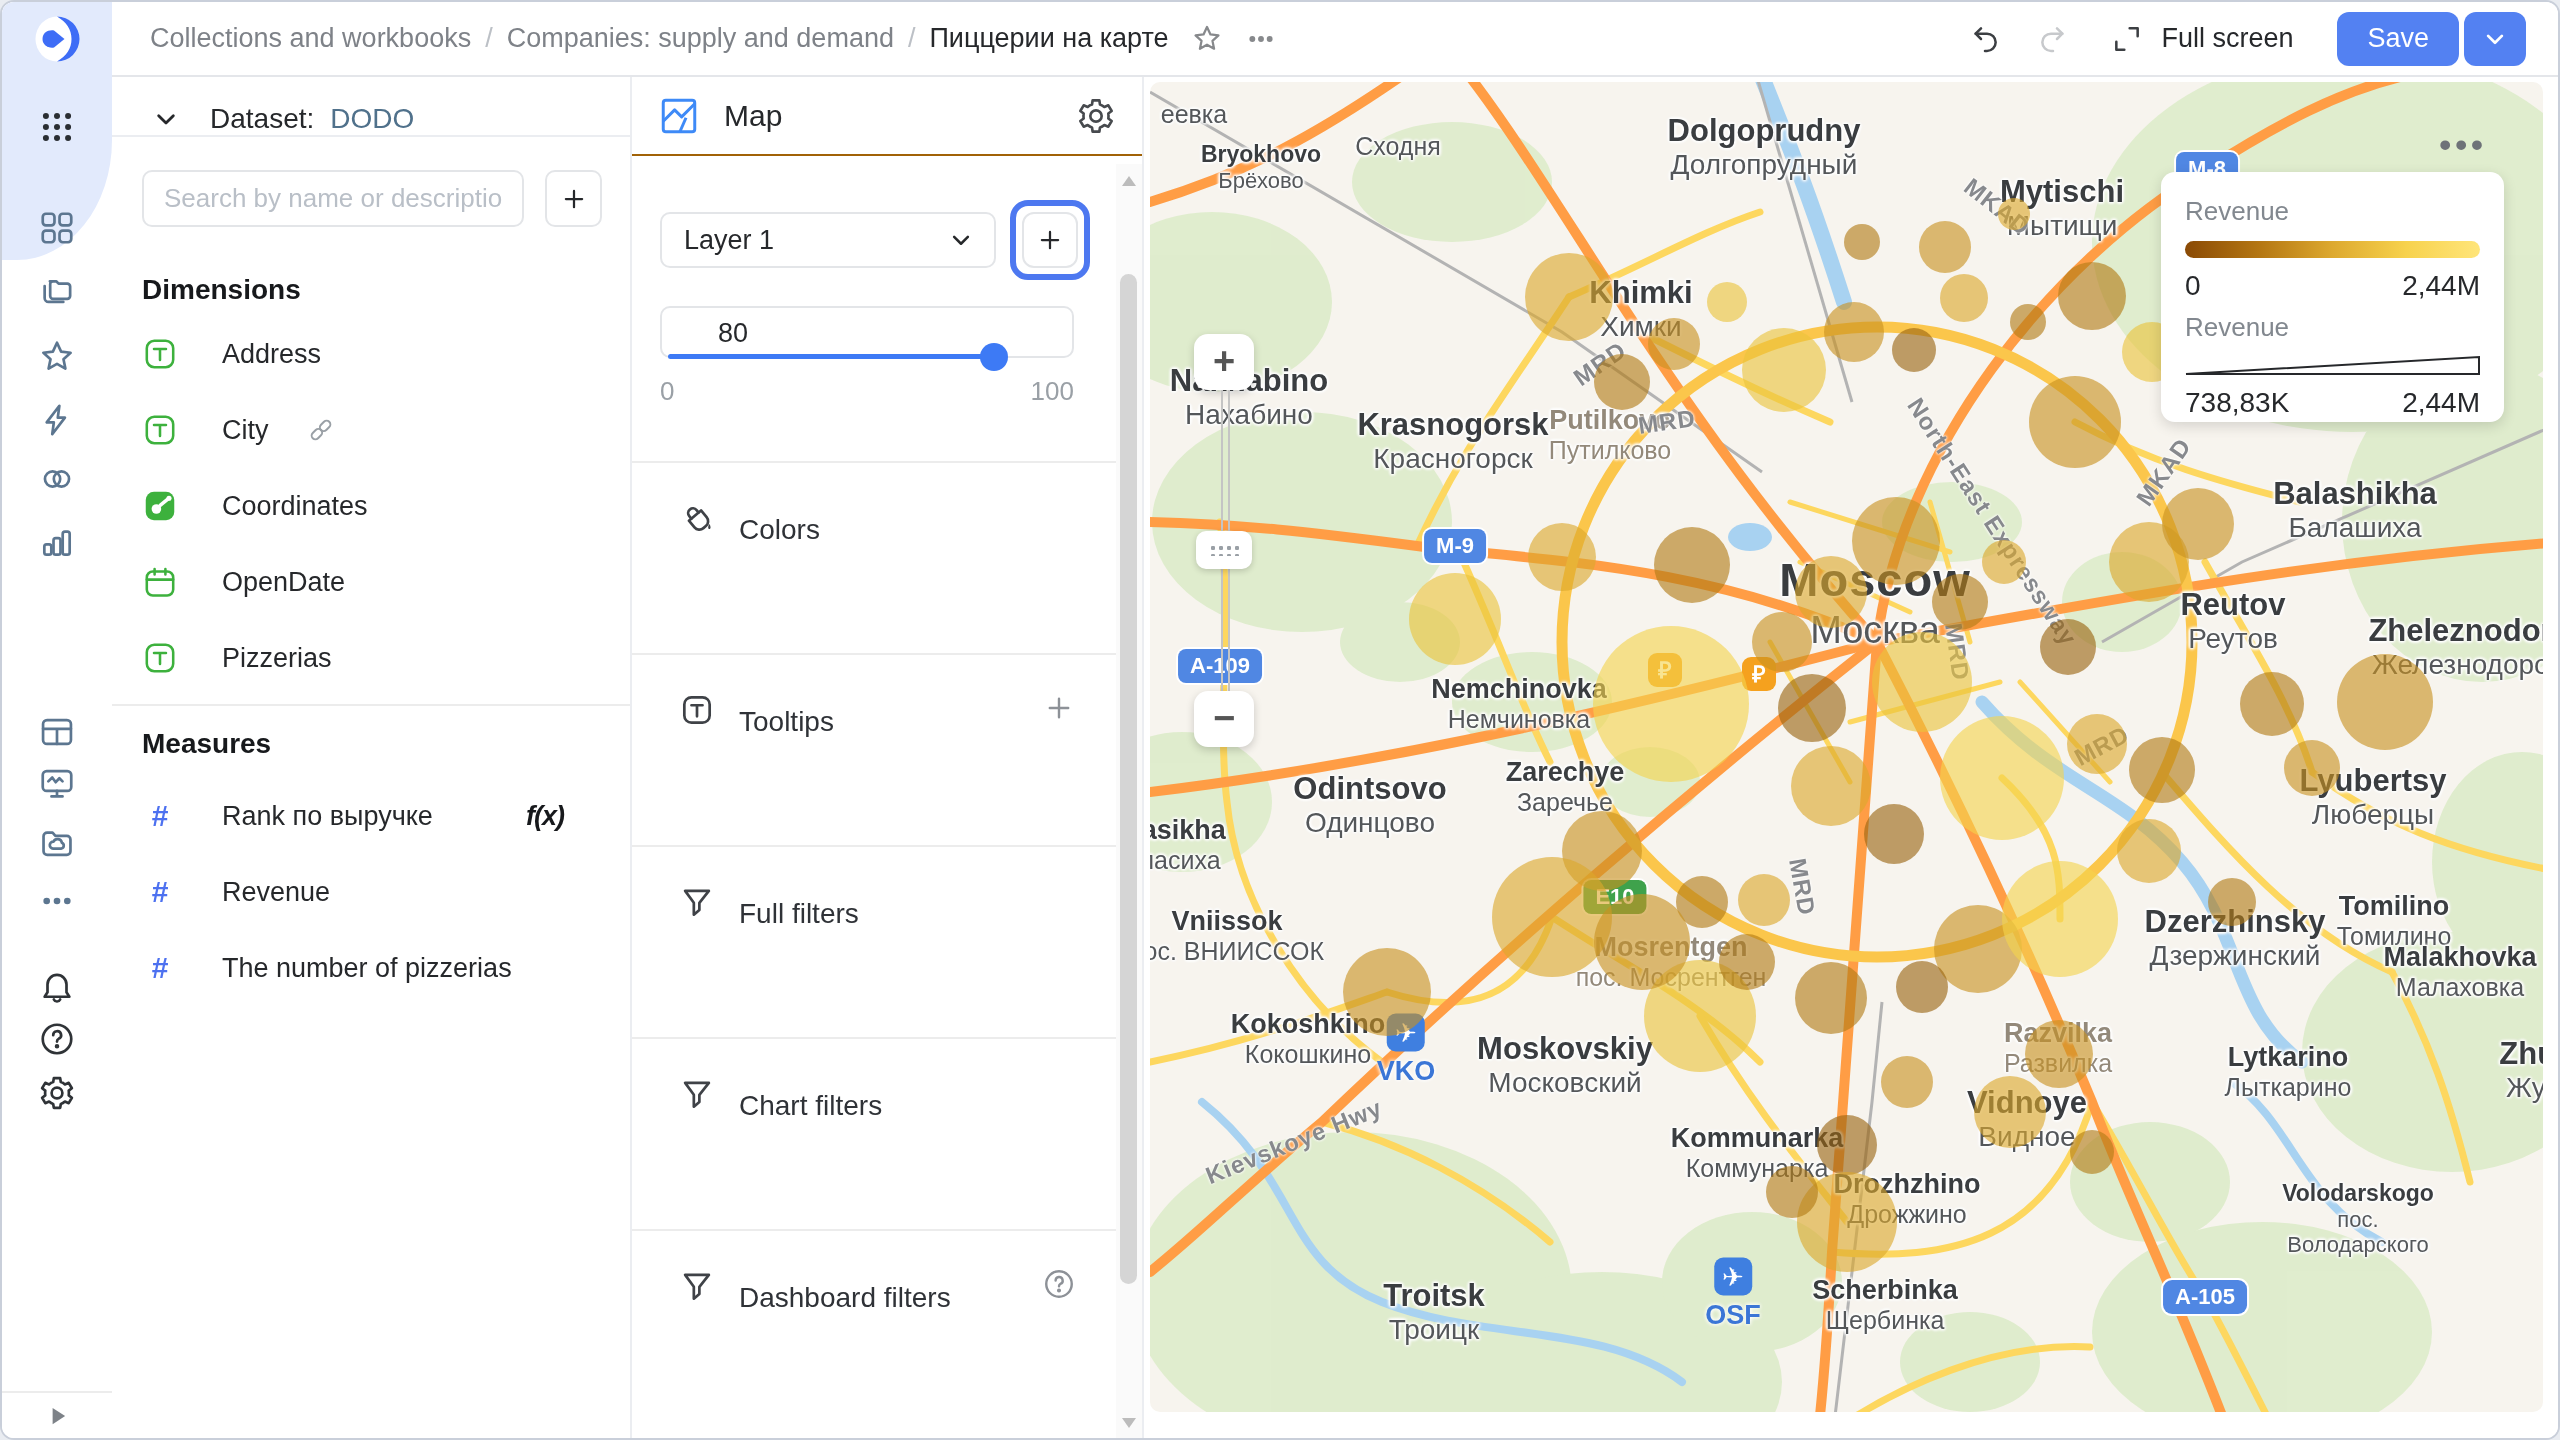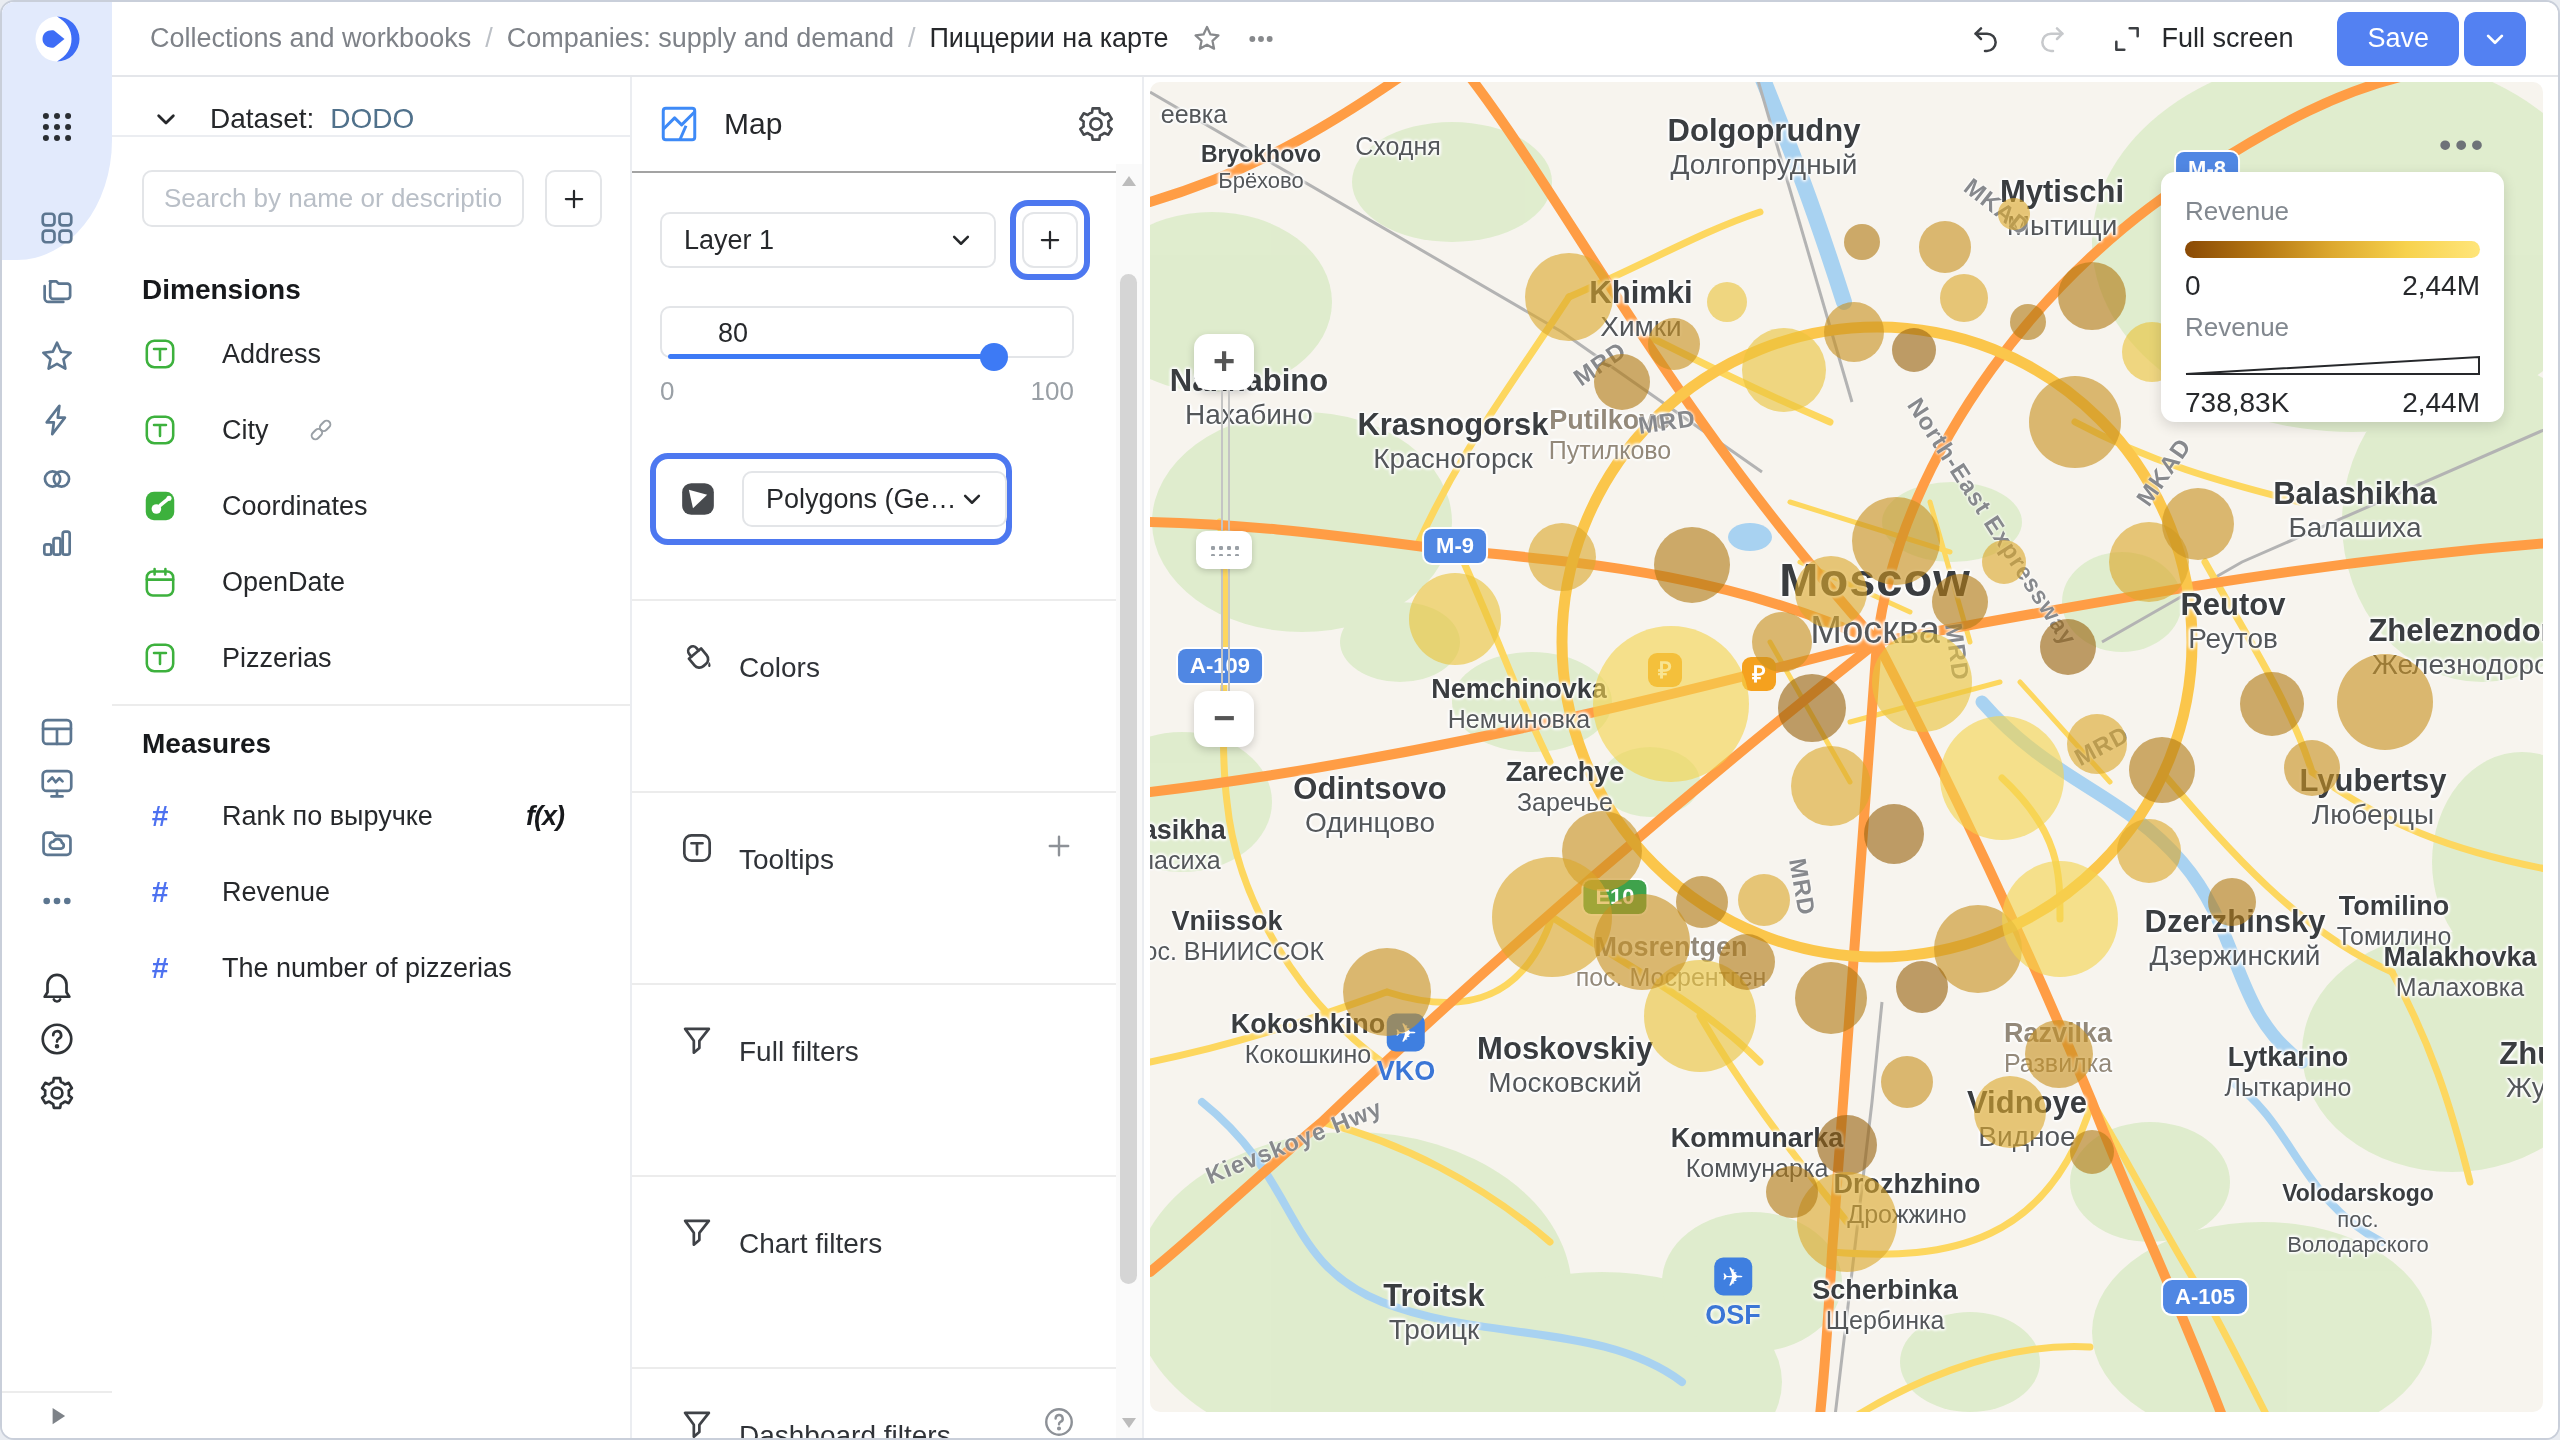--- a/index.html
+++ b/index.html
@@ -51,21 +51,21 @@
   .field-row .f-icon{width:36px;height:36px;flex:0 0 auto;}
   .field-row .f-name{font-size:27px;color:#26282b;margin-left:22px;}
   .field-row .f-link{width:28px;height:28px;color:#9aa0a6;margin-left:16px;}
   .field-row .f-hash{font-size:30px;font-weight:bold;color:#4d71f0;width:36px;text-align:center;flex:0 0 auto;}
   .field-row .f-fx{margin-left:auto;margin-right:66px;font-size:27px;font-weight:bold;font-style:italic;color:#17191c;letter-spacing:-1px;}
   .ds-divider{height:2px;background:#ececec;margin-top:8px;}
   .ds-measures-title{margin:22px 0 18px 30px;font-size:28px;font-weight:bold;color:#17191c;}
 
   
   .viz-panel{position:absolute;left:520px;top:0;width:512px;height:100%;border-right:2px solid #ebedf1;background:#fff;}
-  .viz-header{height:96px;border-bottom:2px solid #a3a3a3;display:flex;align-items:center;padding:0 26px 0 26px;}
+  .viz-header{height:79px;border-bottom:2px solid #a16207;display:flex;align-items:center;padding:0 26px 0 26px;}
   .viz-header .map-ic{width:42px;height:42px;color:#3e8af7;}
   .viz-header .viz-title{font-size:30px;color:#26282b;margin-left:24px;}
   .viz-header .gear{margin-left:auto;width:40px;height:40px;color:#474a4e;cursor:pointer;}
   .viz-body{position:absolute;top:87px;left:0;right:26px;bottom:0;overflow:hidden;}
   .layer-row{margin:36px 0 0 28px;display:flex;align-items:center;}
   .select{height:56px;border:2px solid #e3e5e8;border-radius:10px;display:flex;align-items:center;padding:0 18px 0 22px;background:#fff;cursor:pointer;}
   .select .sel-text{font-size:27px;color:#26282b;white-space:nowrap;overflow:hidden;}
   .select svg{width:30px;height:30px;color:#26282b;margin-left:auto;flex:0 0 auto;}
   .layer-select{width:336px;}
   .focus-ring{border:6px solid #4d78f0;border-radius:18px;}
@@ -404,32 +404,20 @@
             </div>
           </div>
           <div class="opacity-box">
             <span class="val">80</span>
             <div class="op-track"></div>
             <div class="op-knob"></div>
           </div>
           <div class="op-labels">
             <span>0</span>
             <span>100</span>
-          </div>
-          <div class="focus-ring geo-ring">
-            <svg class="geo-icon" viewBox="0 0 24 24">
-                <rect x="2.5" y="2.5" width="19" height="19" rx="5.5" fill="#474a4e"></rect>
-                <path d="M6.5 6.5 17.5 9.4 9 17.5z" fill="#fff"></path>
-              </svg>
-            <div class="select geo-select">
-              <span class="sel-text">Polygons (Ge…</span>
-              <svg viewBox="0 0 24 24" fill="none" stroke="currentColor" stroke-width="2" stroke-linecap="round" stroke-linejoin="round">
-                  <path d="M6.5 9.5 12 15l5.5-5.5"></path>
-                </svg>
-            </div>
           </div>
           <div class="viz-sections" id="viz-sections">
               <div class="viz-section">
                 <span class="s-icon"><svg viewBox="0 0 24 24" fill="none" stroke="currentColor" stroke-width="1.7" stroke-linecap="round" stroke-linejoin="round">
                     <g transform="rotate(-40 12 12)">
                       <path d="M7 10h10v5.5a4 4 0 0 1-4 4h-2a4 4 0 0 1-4-4z"></path>
                       <path d="M9 10V8a3 3 0 0 1 6 0v2"></path>
                     </g>
                     <path d="M19.8 15.8c1 1.5 1 3.2 0 3.2s-1-1.7 0-3.2z" fill="currentColor" stroke="none"></path>
                   </svg></span>

